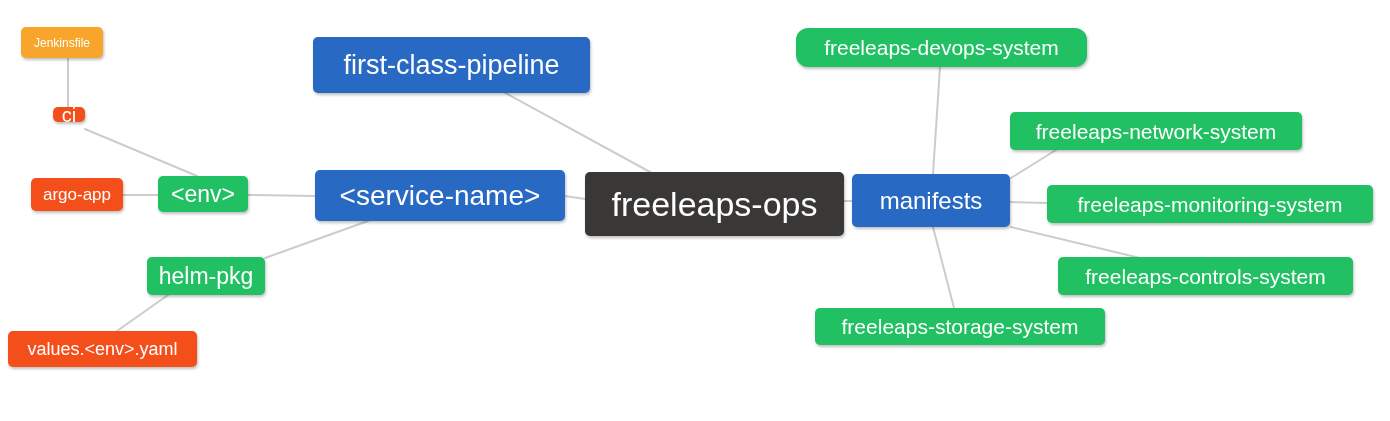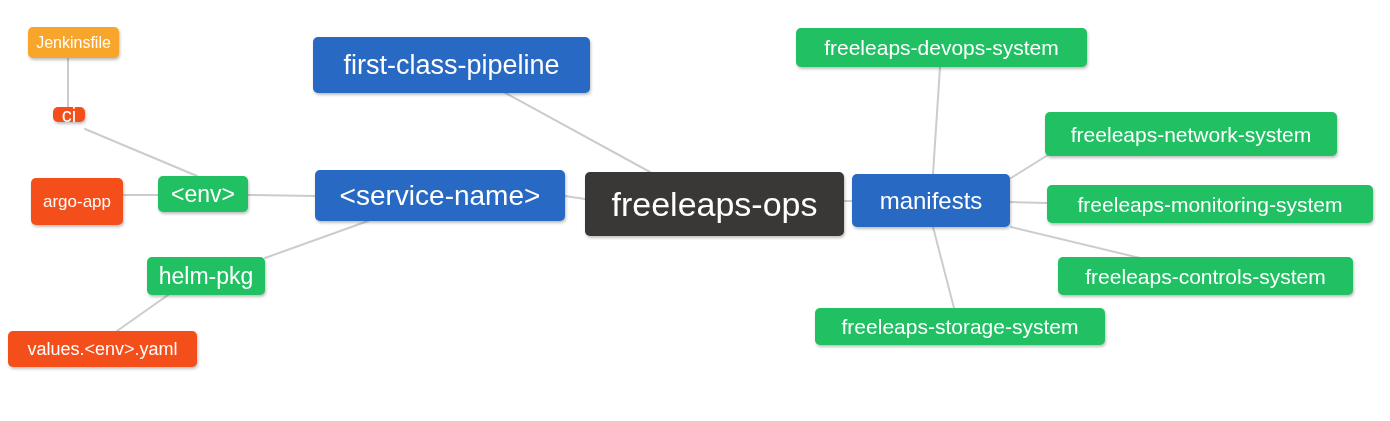--- a/index.html
+++ b/index.html
@@ -57,29 +57,29 @@
       <line x1="565" y1="196" x2="585" y2="199"></line>
       <line x1="500" y1="90" x2="650" y2="172"></line>
       <line x1="844" y1="201" x2="852" y2="201"></line>
       <line x1="940" y1="67" x2="933" y2="174"></line>
       <line x1="1011" y1="178" x2="1056" y2="150"></line>
       <line x1="1010" y1="202" x2="1047" y2="203"></line>
       <line x1="1011" y1="227" x2="1140" y2="258"></line>
       <line x1="933" y1="227" x2="954" y2="308"></line>
     </svg>
   <div class="node-layer">
-      <div class="node" style="left: 28px; top: 27px; width: 91px; height: 31px; font-size: 16px; background: var(--orange);">Jenkinsfile</div>
+      <div class="node" style="left: 21px; top: 27px; width: 82px; height: 31px; font-size: 12px; background: var(--orange);">Jenkinsfile</div>
       <div class="node" style="left: 53px; top: 107px; width: 32px; height: 15px; font-size: 20px; background: var(--red);">ci</div>
-      <div class="node" style="left: 31px; top: 178px; width: 92px; height: 47px; font-size: 17px; background: var(--red);">argo-app</div>
+      <div class="node" style="left: 31px; top: 178px; width: 92px; height: 33px; font-size: 17px; background: var(--red);">argo-app</div>
       <div class="node" style="left: 158px; top: 176px; width: 90px; height: 36px; font-size: 23px; background: var(--green);">&lt;env&gt;</div>
       <div class="node" style="left: 147px; top: 257px; width: 118px; height: 38px; font-size: 23px; background: var(--green); text-align: center;">helm-pkg</div>
       <div class="node" style="left: 8px; top: 331px; width: 189px; height: 36px; font-size: 18px; background: var(--red);">values.&lt;env&gt;.yaml</div>
       <div class="node" style="left: 313px; top: 37px; width: 277px; height: 56px; font-size: 27px; background: var(--blue);">first-class-pipeline</div>
       <div class="node" style="left: 315px; top: 170px; width: 250px; height: 51px; font-size: 28px; background: var(--blue);">&lt;service-name&gt;</div>
       <div class="node" style="left: 585px; top: 172px; width: 259px; height: 64px; font-size: 34px; background: var(--dark);">freeleaps-ops</div>
       <div class="node" style="left: 852px; top: 174px; width: 158px; height: 53px; font-size: 24px; background: var(--blue);">manifests</div>
-      <div class="node" style="left: 796px; top: 28px; width: 291px; height: 39px; font-size: 21px; background: var(--green);">freeleaps-devops-system</div>
-      <div class="node" style="left: 1010px; top: 112px; width: 292px; height: 44px; font-size: 21px; background: var(--green); margin-left: 35px;">freeleaps-network-system</div>
+      <div class="node" style="left: 796px; top: 28px; width: 291px; height: 39px; font-size: 21px; background: var(--green); border-radius: 12px;">freeleaps-devops-system</div>
+      <div class="node" style="left: 1010px; top: 112px; width: 292px; height: 38px; font-size: 21px; background: var(--green);">freeleaps-network-system</div>
       <div class="node" style="left: 1058px; top: 257px; width: 295px; height: 38px; font-size: 21px; background: var(--green);">freeleaps-controls-system</div>
       <div class="node" style="left: 1047px; top: 185px; width: 326px; height: 38px; font-size: 21px; background: var(--green);">freeleaps-monitoring-system</div>
       <div class="node" style="left: 815px; top: 308px; width: 290px; height: 37px; font-size: 21px; background: var(--green); text-align: center;">freeleaps-storage-system</div>
     </div>
 </div>
 
 </body></html>

